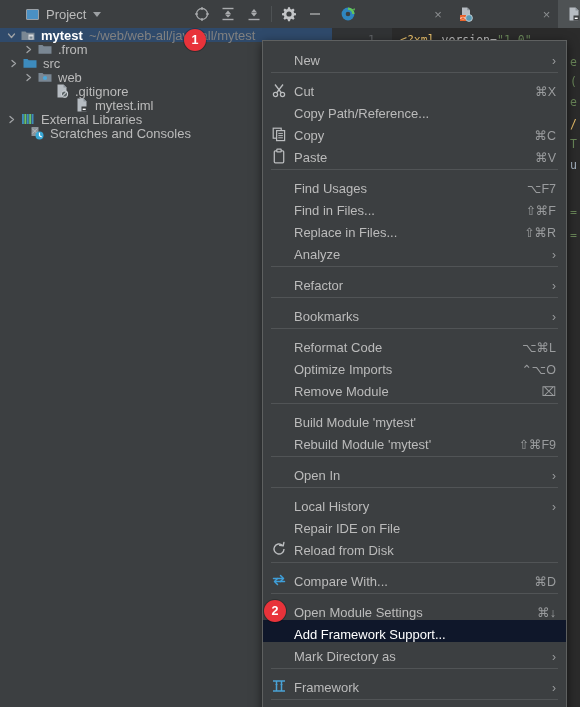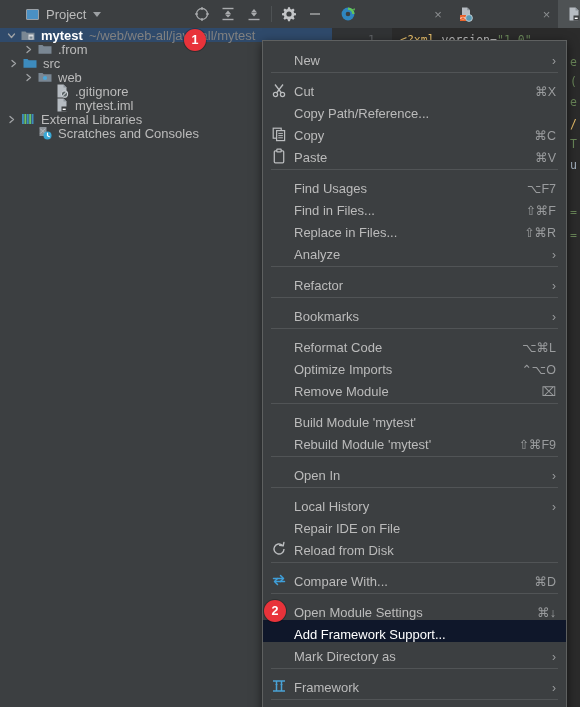--- a/index.html
+++ b/index.html
@@ -237,21 +237,21 @@
         <span class="ico">
           <svg width="16" height="16" viewBox="0 0 16 16">
             <path d="M3.5 1.5h6l3 3v10h-9z" fill="#b6bcc2"></path>
             <path d="M9.5 1.5l3 3h-3z" fill="#8e969d"></path>
             <circle cx="10.5" cy="11" r="3.1" fill="#5c6568" stroke="#c9ced2" stroke-width="1.1"></circle>
             <line x1="8.4" y1="13.1" x2="12.6" y2="8.9" stroke="#c9ced2" stroke-width="1.1"></line>
           </svg>
         </span>
         <span class="lbl">.gitignore</span>
       </div>
-      <div class="row" style="padding-left: 40px;">
+      <div class="row" style="padding-left: 60px;">
         <span class="arrow"></span>
         <span class="ico">
           <svg width="16" height="16" viewBox="0 0 16 16">
             <path d="M3.5 1.5h6l3 3v10h-9z" fill="#b6bcc2"></path>
             <path d="M9.5 1.5l3 3h-3z" fill="#8e969d"></path>
             <rect x="7.5" y="9.5" width="5.5" height="5" fill="#3c3f41"></rect>
             <rect x="8.7" y="11.6" width="3" height="1.4" fill="#ffffff"></rect>
           </svg>
         </span>
         <span class="lbl">mytest.iml</span>
@@ -266,21 +266,21 @@
           <svg width="16" height="16" viewBox="0 0 16 16">
             <rect x="2" y="3" width="1.9" height="10" fill="#3d8bbd"></rect>
             <rect x="4.4" y="3" width="1.9" height="10" fill="#67c46a"></rect>
             <rect x="6.8" y="3" width="1.9" height="10" fill="#3d8bbd"></rect>
             <rect x="9.2" y="3" width="1.9" height="10" fill="#67c46a"></rect>
             <rect x="11.6" y="3" width="1.9" height="10" fill="#3d8bbd"></rect>
           </svg>
         </span>
         <span class="lbl">External Libraries</span>
       </div>
-      <div class="row" style="padding-left: 23px;">
+      <div class="row" style="padding-left: 15px;">
         <span class="arrow"></span>
         <span class="ico">
           <svg width="16" height="16" viewBox="0 0 16 16">
             <path d="M2.5 2h7v9h-7z" fill="#8c9399"></path>
             <path d="M3.2 3.6l5 5M8.2 3.6l-5 5" stroke="#cfd3d6" stroke-width="1" opacity=".6"></path>
             <circle cx="10.5" cy="10.5" r="4" fill="#39a8d6"></circle>
             <path d="M10.5 8.2v2.5l1.8 1" stroke="#ffffff" stroke-width="1.2" fill="none" stroke-linecap="round"></path>
           </svg>
         </span>
         <span class="lbl">Scratches and Consoles</span>

